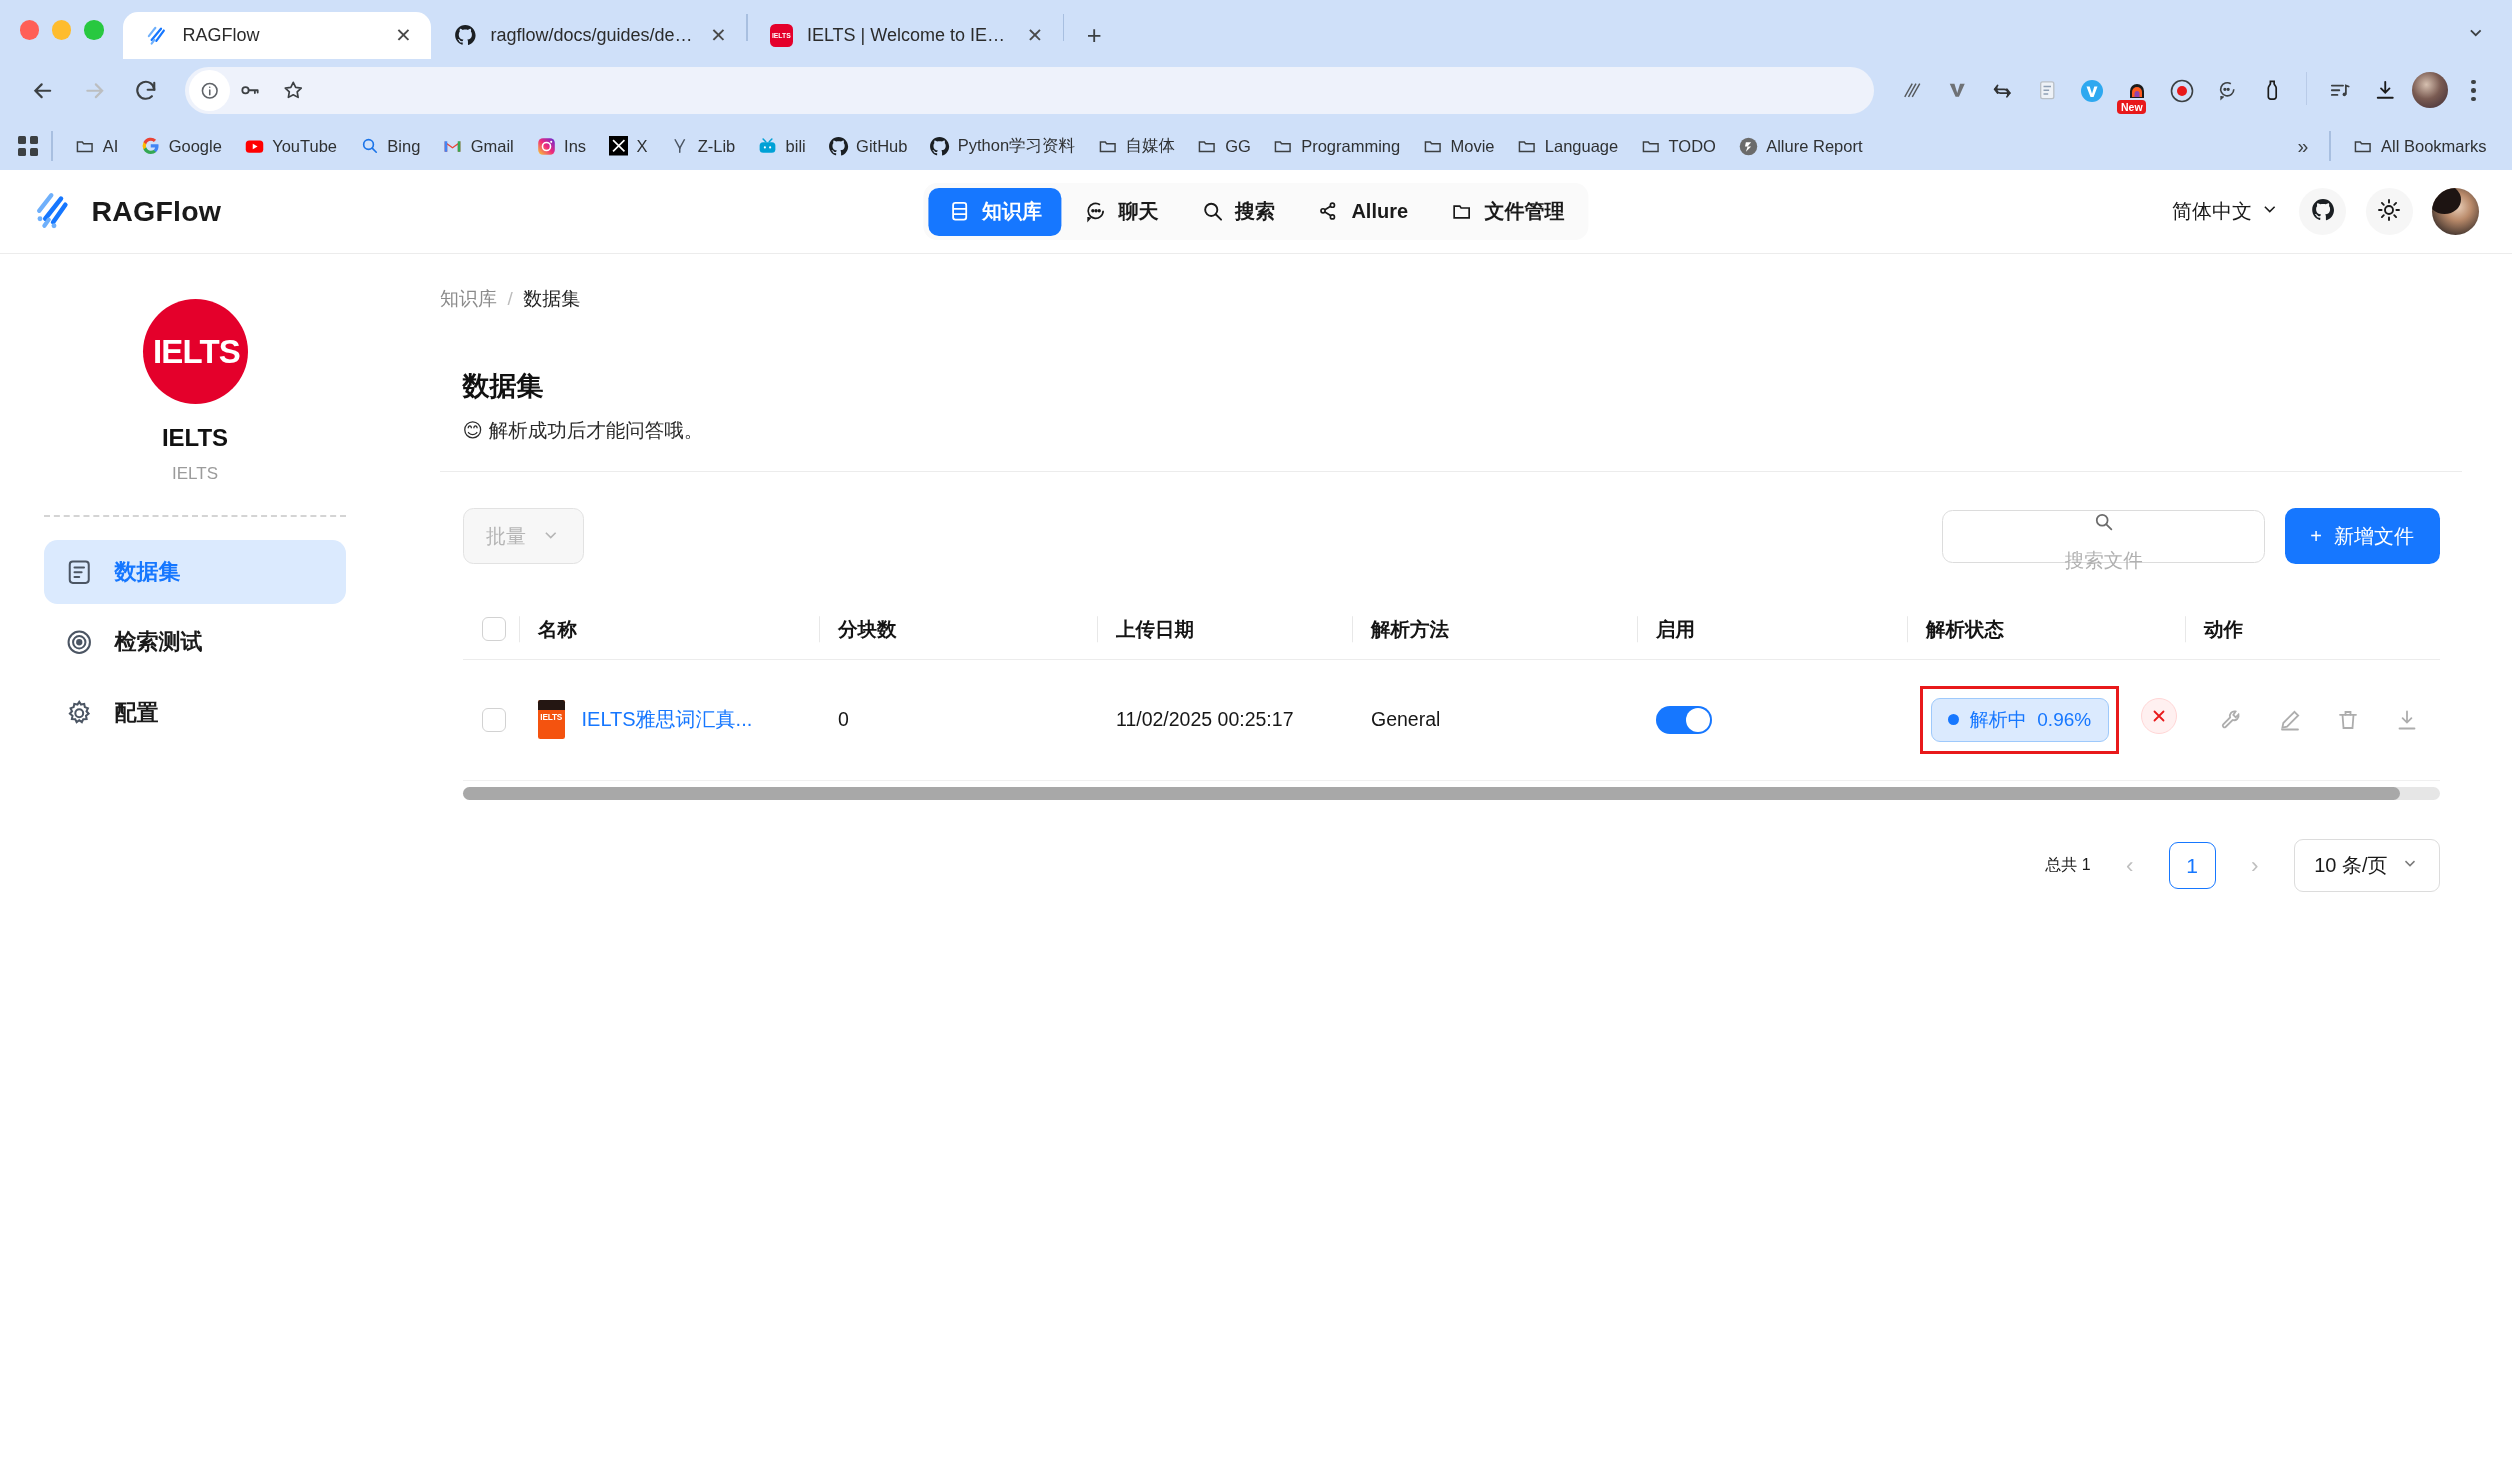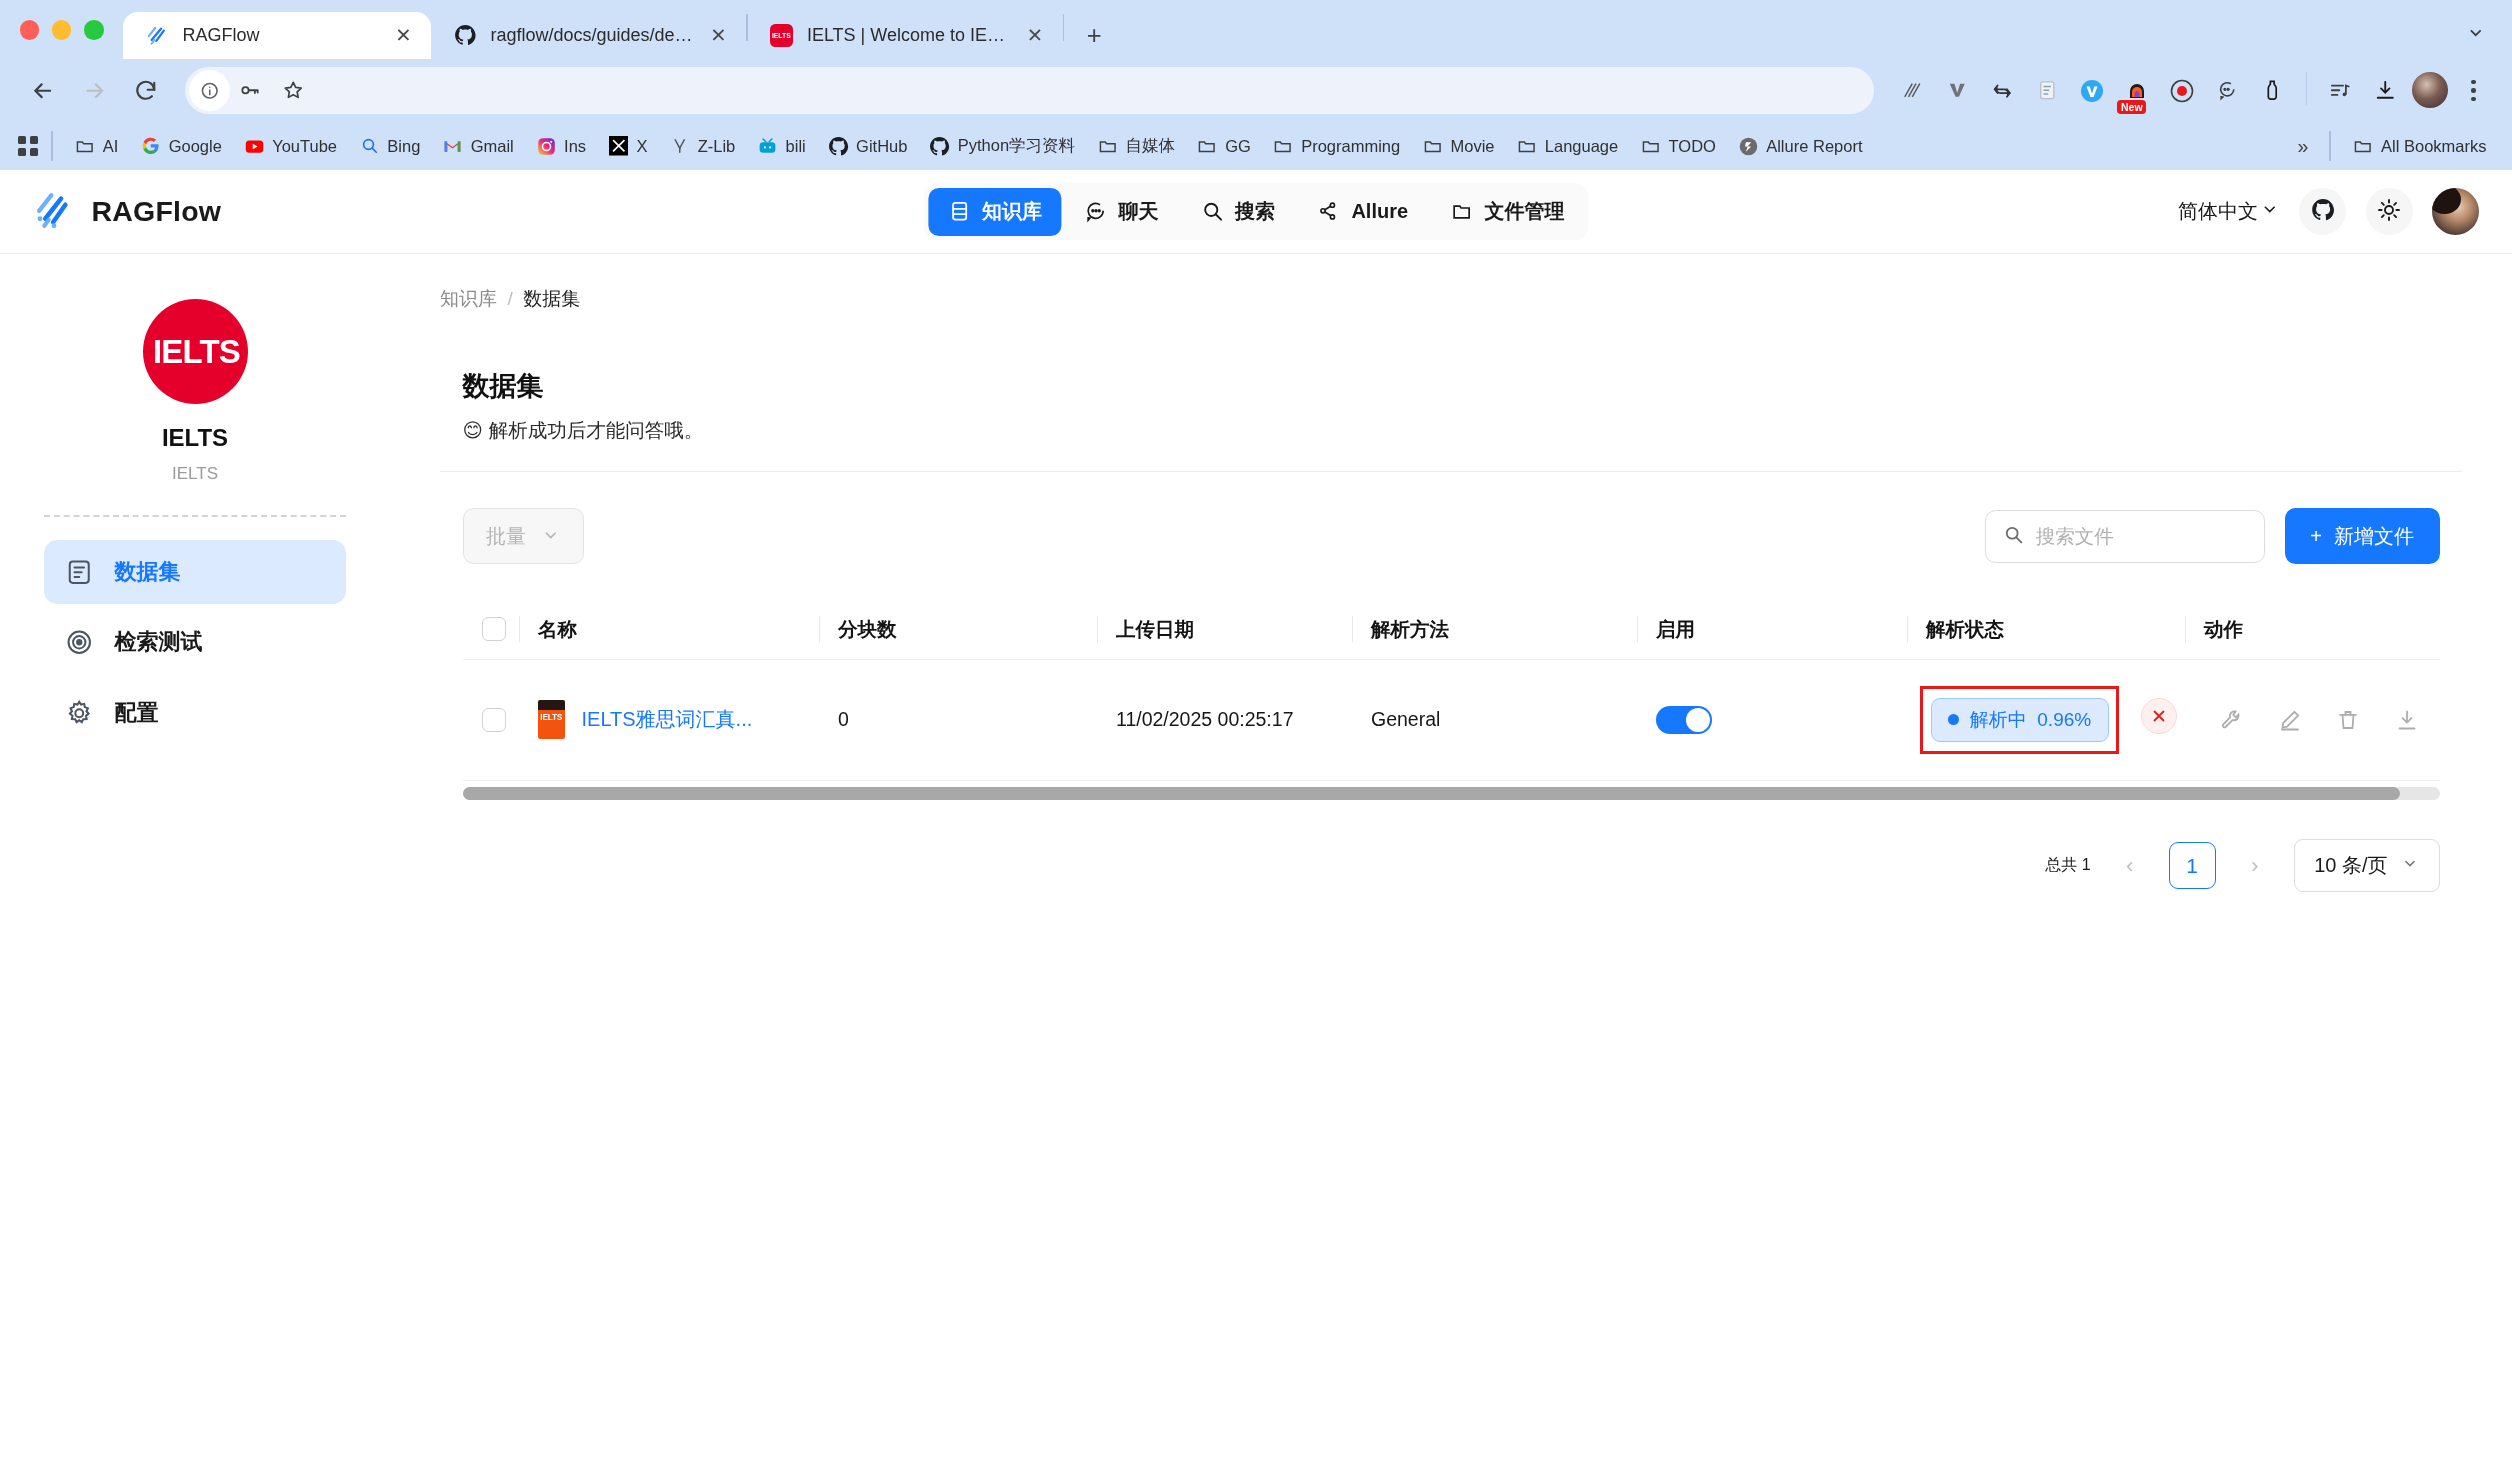--- a/index.html
+++ b/index.html
@@ -74,21 +74,21 @@
 
   .nav-center { position: absolute; left: 50%; transform: translateX(-50%);
                 display: flex; align-items: center; gap: 3px;
                 background: #fafafa; border-radius: 13.5px; padding: 4.5px; }
   .nav-item { display: flex; align-items: center; gap: 10.5px; padding: 10.5px 19.5px;
               border-radius: 10.5px; font-size: 20px; font-weight: 700; color: #1a1a1a; }
   .nav-item.active { background: #1677ff; color: #ffffff; }
   .nav-ico { width: 24px; height: 24px; display: flex; align-items: center; justify-content: center; }
 
   .header-right { margin-left: auto; display: flex; align-items: center; gap: 19.5px; }
-  .lang { display: flex; align-items: center; gap: 2px; font-size: 20px; color: #1a1a1a; font-weight: 500; }
+  .lang { display: flex; align-items: center; gap: 8px; font-size: 20px; color: #1a1a1a; font-weight: 500; }
   .round-btn { width: 47px; height: 47px; border-radius: 50%; background: #f6f6f6;
                display: flex; align-items: center; justify-content: center; }
   .avatar-app { width: 47px; height: 47px; border-radius: 50%;
                 background: radial-gradient(circle at 55% 40%, #e8cdb7 0%, #b98a6a 35%, #4a3a32 75%, #20170f 100%);
                 position: relative; overflow: hidden; }
   .avatar-app::after { content:''; position:absolute; left:-8%; top:-6%; width: 70%; height: 62%;
                        border-radius: 50%; background:#1d1412; }
 
   .body-wrap { flex: 1; display: flex; }
 
@@ -119,22 +119,22 @@
   .page-title { font-size: 27px; font-weight: 700; color: #111; }
   .page-sub { font-size: 19.5px; color: #2b2b2b; margin-top: 13.5px; display: flex; align-items: center; gap: 6px; }
 
   .hr-line { border-top: 0.8px solid #ececec; margin: 27px 0 0 0; }
 
   .toolbar-row { display: flex; align-items: center; margin-top: 36px; padding: 0 22.5px; }
   .batch-btn { display: flex; align-items: center; gap: 15px; border: 0.8px solid #e2e2e2;
                background: #f7f7f7; border-radius: 10.5px; padding: 13.5px 22.5px; }
   .batch-label { font-size: 20px; color: #b5b5b5; }
   .tb-right { margin-left: auto; display: flex; align-items: center; gap: 19.5px; }
-  .search-box { width: 280px; height: 53px; border: 0.8px solid #dcdcdc; border-radius: 10.5px;
-                display: flex; align-items: center; gap: 12px; padding: 0 16.5px; }
+  .search-box { width: 323px; height: 53px; border: 0.8px solid #dcdcdc; border-radius: 10.5px;
+                display: flex; align-items: center; gap: 12px; padding: 0 16.5px; flex-direction: column; }
   .search-ph { font-size: 19.5px; color: #b0b0b0; }
   .add-btn { display: flex; align-items: center; gap: 12px; background: #1677ff; color: #fff;
              border-radius: 10.5px; padding: 14.3px 25.5px; font-size: 20px; font-weight: 500; }
 
   
   .table-wrap { margin: 35px 22.5px 0 22.5px; }
   .tbl { width: 100%; border-collapse: collapse; table-layout: fixed; }
   .tbl th { text-align: left; font-size: 19.5px; font-weight: 700; color: #141414;
             padding: 16.5px 0 16.5px 19.5px; border-bottom: 0.8px solid #ececec; position: relative; }
   .tbl th + th::before { content:''; position:absolute; left:0; top:50%; transform: translateY(-50%);

